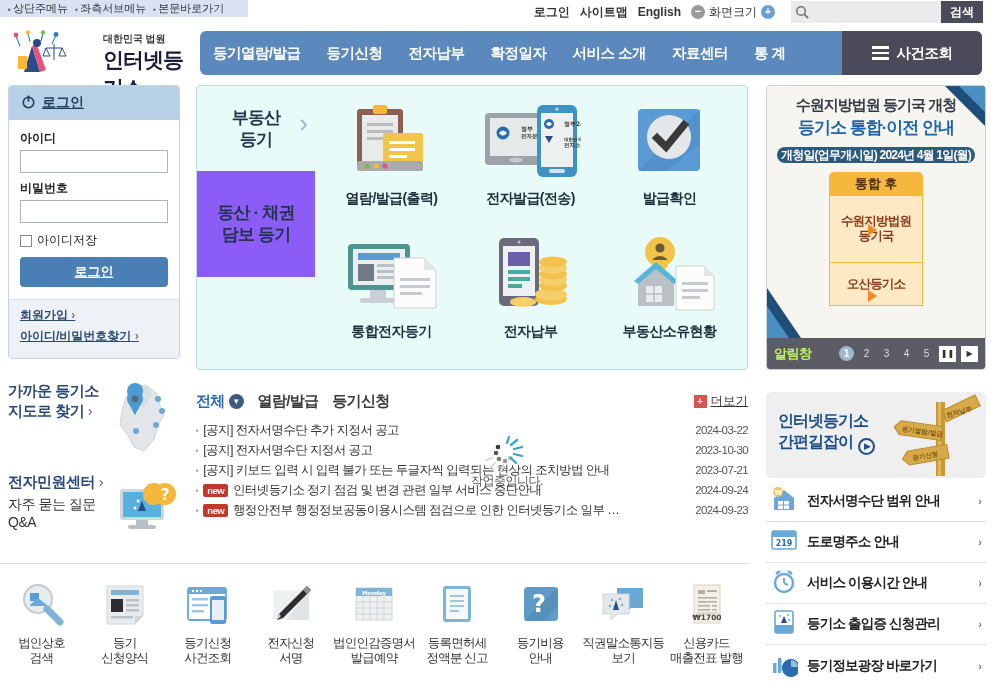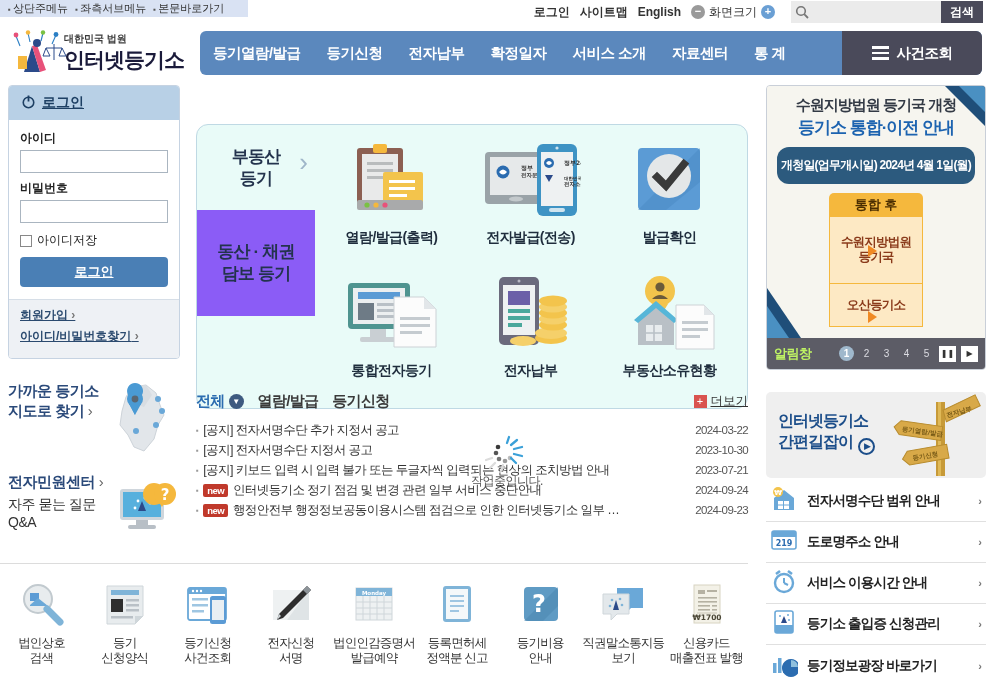--- a/index.html
+++ b/index.html
@@ -108,21 +108,21 @@
   .mapimg { position: absolute; right: 0; top: 0; width: 78px; height: 78px; }
 
   .minwon { margin-top: 12px; position: relative; height: 78px; }
   .minwon .ttl { font-size: 15px; font-weight: bold; color: #2b4a7a; letter-spacing: -0.5px; }
   .minwon .sub { font-size: 14px; color: #333; line-height: 18px; margin-top: 3px; letter-spacing: -0.5px; }
   .qaimg { position: absolute; right: 2px; top: 8px; width: 60px; height: 55px; }
 
   
   .centerpanel {
     position: absolute; left: 196px; top: 85px; width: 552px; height: 285px;
-    background: #e9fbf8; border: 1px solid #bfd9e4; border-radius: 12px; overflow: hidden; margin-top: 39px;
+    background: #e9fbf8; border: 1px solid #bfd9e4; border-radius: 4px; overflow: hidden;
   }
   .svc-tabs { position: absolute; left: 0; top: 0; width: 118px; height: 100%; }
   .svc-tab {
     display: flex; align-items: center; justify-content: center; text-align: center;
     font-size: 17px; font-weight: bold; color: #23334d; line-height: 22px;
     letter-spacing: -0.8px; cursor: pointer;
   }
   .svc-tab.t1 { height: 85px; background: transparent; position: relative; }
   .svc-tab.t1 .chev { position: absolute; right: 8px; top: 26px; font-size: 26px; color: #9fb6c9; font-weight: 300; }
   .svc-tab.t2 { height: 94px; background: #8fc0de; }
@@ -154,21 +154,21 @@
     position: absolute; left: 0; bottom: 0; width: 0; height: 0;
     border-bottom: 50px solid #1f4e79; border-right: 34px solid transparent;
   }
   .bn-corner-bl2 {
     position: absolute; left: 0; bottom: 0; width: 0; height: 0;
     border-bottom: 32px solid #4a90c2; border-right: 22px solid transparent;
   }
   .bn-t1 { text-align: center; font-size: 15px; font-weight: bold; color: #333a45; margin-top: 10px; letter-spacing: -1px; }
   .bn-t2 { text-align: center; font-size: 17px; font-weight: bold; color: #1c63b0; letter-spacing: -1px; margin-top: 1px; }
   .bn-date {
-    margin: 8px auto 0; width: 198px; height: 37px; background: #2c5a7e; border-radius: 12px;
+    margin: 8px auto 0; width: 198px; height: 16px; background: #2c5a7e; border-radius: 12px;
     color: #fff; font-size: 12px; font-weight: bold; display: flex; align-items: center;
     justify-content: center; letter-spacing: -0.8px;
   }
   .bn-cols { display: flex; gap: 8px; justify-content: center; margin-top: 9px; position: relative; z-index: 2; }
   .bn-col { width: 94px; }
   .bn-colhead {
     height: 24px; background: #f5b83d; border-radius: 5px 5px 0 0; display: flex;
     align-items: center; justify-content: center; font-size: 13px; font-weight: bold; color: #4a2d00;
   }
   .bn-cell {
@@ -315,21 +315,21 @@
       <rect x="8" y="26" width="9" height="13" fill="#f5b83d"></rect>
       <circle cx="27" cy="13" r="4" fill="#2b4a8a"></circle>
       <g stroke="#2b4a8a" stroke-width="1" fill="none">
         <line x1="36" y1="18" x2="52" y2="18"></line>
           <line x1="44" y1="14" x2="44" y2="30"></line>
         <path d="M36 18 L33 26 L40 26 Z"></path>
           <path d="M52 18 L49 26 L56 26 Z"></path>
       </g>
     </svg>
   </span>
-  <div style="margin-left:54px;padding-top:4px;">
+  <div style="margin-left:93px;padding-top:4px;font-family:Liberation Serif, serif;">
     <div class="logo-text-sm">대한민국 법원</div>
     <div class="logo-text-lg">인터넷등기소</div>
   </div>
 </div>
 
 <nav class="mainnav">
   <a class="navitem" href="#">등기열람/발급</a>
   <a class="navitem" href="#">등기신청</a>
   <a class="navitem" href="#">전자납부</a>
   <a class="navitem" href="#">확정일자</a>

